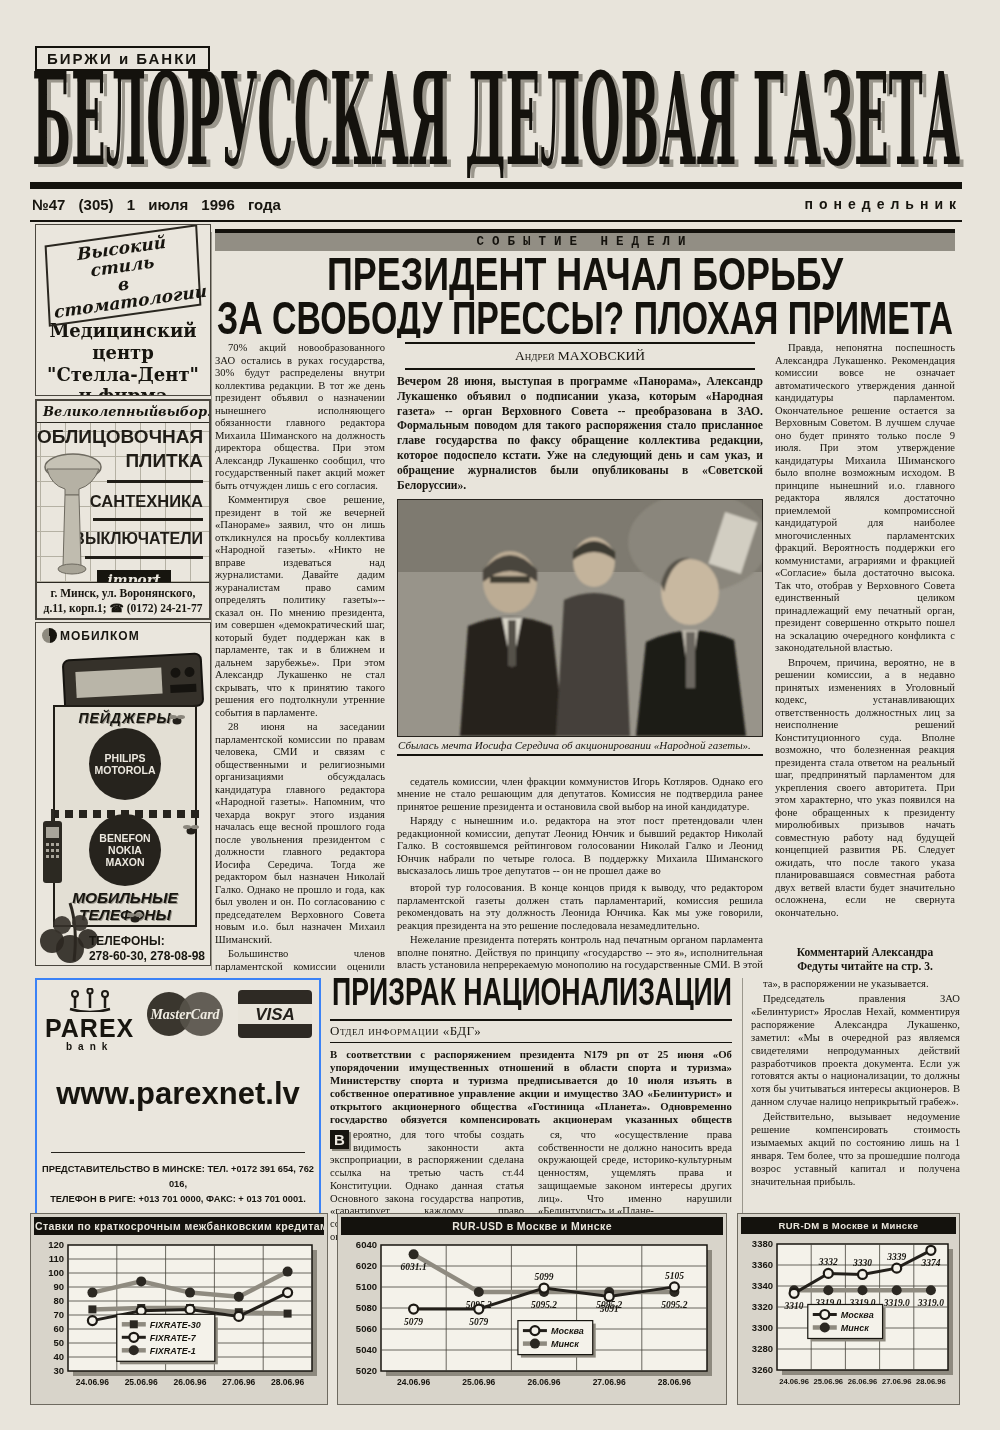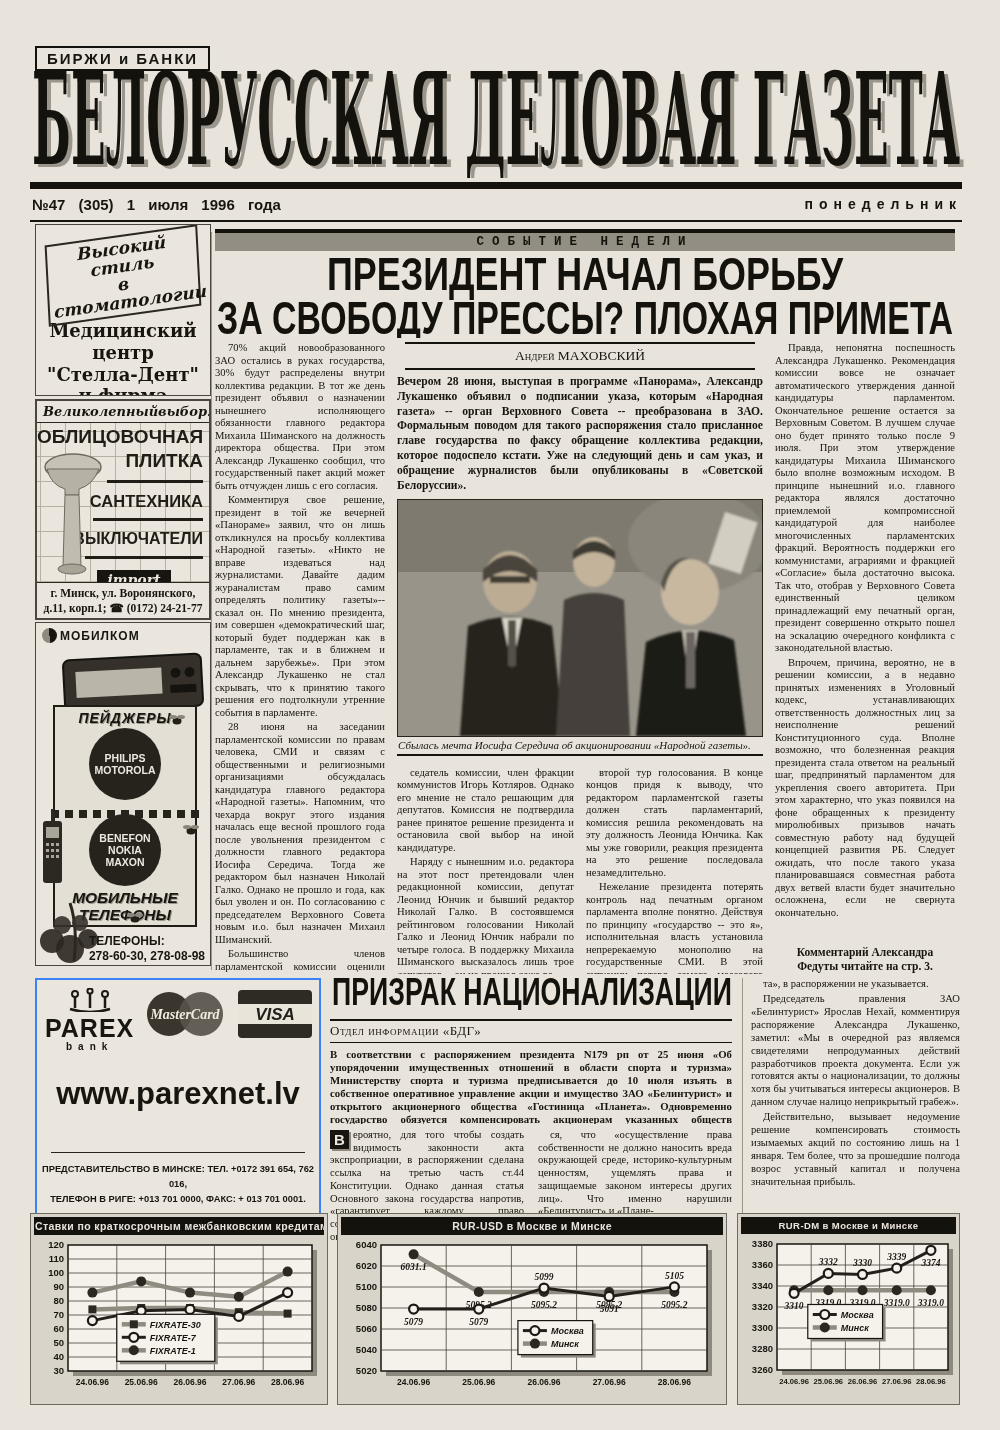--- a/index.html
+++ b/index.html
@@ -68,21 +68,21 @@
           font-family:Liberation Mono, monospace;font-weight:bold;font-size:12.5px;letter-spacing:8px;line-height:18px;color:#14120d;}
   .headline-svg{display:block;margin-top:3px;}
   .article-grid{display:grid;grid-template-columns:170px 366px 180px;column-gap:12px;margin-top:4px;height:632px;overflow:hidden;}
   .coltext{font-size:10.6px;line-height:1.18;text-align:justify;overflow:hidden;}
   .coltext p{margin:0 0 2px;text-indent:13px;}
   .byline{margin:0 8px;border-top:2px solid #14120d;border-bottom:2px solid #14120d;padding:4px 0;
           text-align:center;font-variant:small-caps;font-size:13.5px;}
   .lead-par{font-weight:bold;font-size:11.6px;line-height:1.28;text-align:justify;margin-top:5px;}
   .photo-wrap{margin-top:5px;border:1px solid #26231d;height:236px;overflow:hidden;background:#98948a;}
   .caption{font-style:italic;font-size:11px;padding:2px 1px 3px;border-bottom:2px solid #14120d;}
-  .mid-cols{display:grid;grid-template-columns:1fr 1fr;column-gap:12px;margin-top:11px;height:226px;overflow:hidden;}
+  .mid-cols{display:grid;grid-template-columns:1fr;column-gap:12px;margin-top:20px;height:226px;overflow:hidden;}
   .footer-note{font-weight:bold;text-align:center;font-size:11.5px;line-height:1.25;margin-top:3px;}
 
   
   .article2{position:absolute;left:330px;top:976px;width:630px;height:268px;}
   .a2-left{position:absolute;left:0;top:0;width:402px;height:268px;overflow:hidden;}
   .a2-byline{margin-top:5px;border-top:2px solid #14120d;border-bottom:1px solid #14120d;padding:2px 0 3px;
              font-variant:small-caps;font-size:13px;letter-spacing:0.5px;}
   .a2-intro{font-weight:bold;font-size:10.8px;line-height:1.2;text-align:justify;margin-top:5px;height:76px;overflow:hidden;}
   .a2-cols{display:grid;grid-template-columns:1fr 1fr;column-gap:14px;margin-top:5px;height:120px;overflow:hidden;}
   .a2-col{font-size:10.6px;line-height:1.2;text-align:justify;overflow:hidden;border-right:0;}

